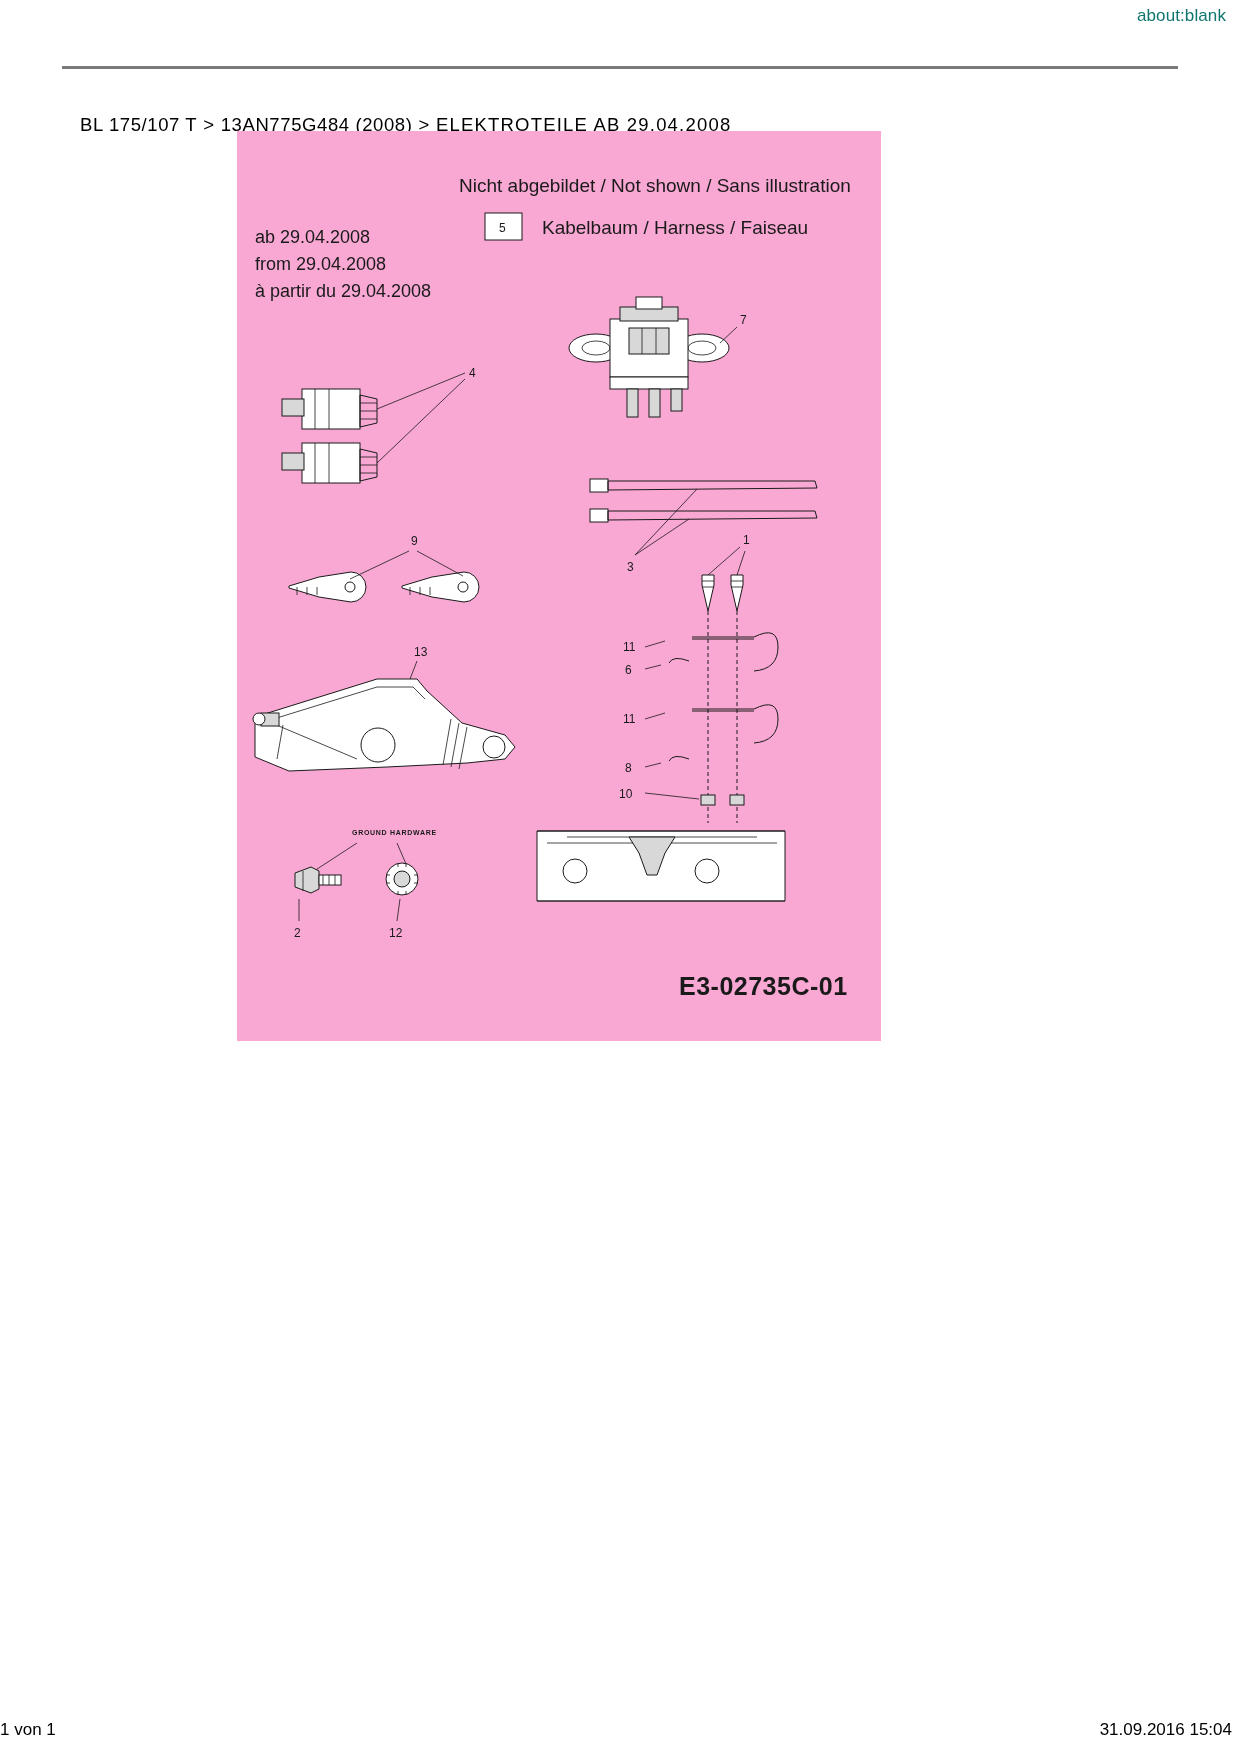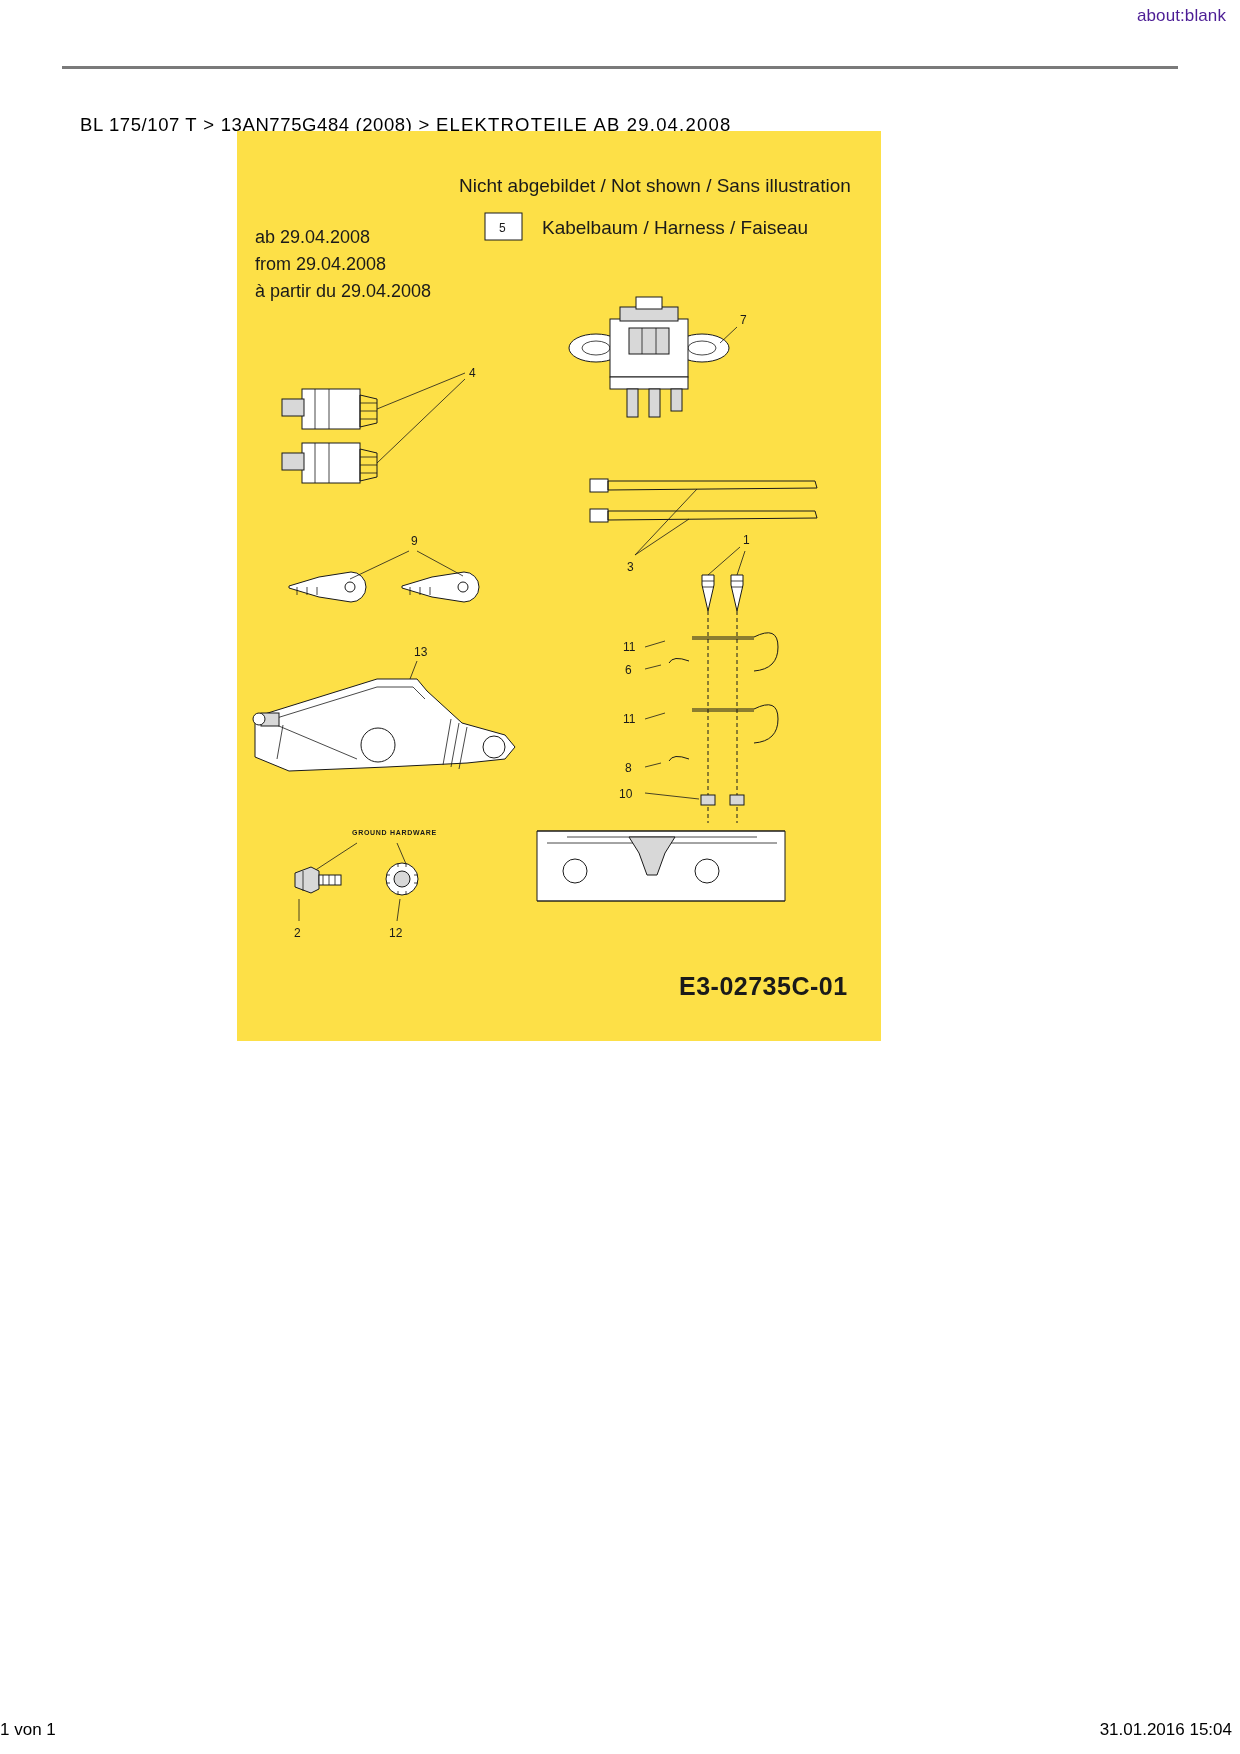--- a/index.html
+++ b/index.html
@@ -17,21 +17,21 @@
   }
   .page {
     position: absolute;
     inset: 0;
   }
   .browser-url {
     position: absolute;
     top: 6px;
     right: 14px;
     font-size: 17px;
-    color: #4c1d95;
+    color: #0f766e;
     letter-spacing: 0.1px;
   }
   .top-rule {
     position: absolute;
     left: 62px;
     right: 62px;
     top: 66px;
     height: 3px;
     background: #7a7a7a;
   }
@@ -50,21 +50,21 @@
   .breadcrumb .crumb-last {
     letter-spacing: 1.2px;
   }
   
   .diagram {
     position: absolute;
     left: 237px;
     top: 131px;
     width: 644px;
     height: 910px;
-    background: #fde047;
+    background: #f9a8d4;
   }
   .diagram svg {
     display: block;
     width: 100%;
     height: 100%;
   }
   .dg-text {
     font-family: "Liberation Sans", sans-serif;
     fill: #1a1a1a;
   }
@@ -284,15 +284,15 @@
       <path class="ln-thin" d="M62 768 L62 790 M163 768 L160 790"></path>
       <text class="dg-text dg-num" x="57" y="806">2</text>
       <text class="dg-text dg-num" x="152" y="806">12</text>
 
       <text class="dg-text dg-code" x="442" y="864">E3-02735C-01</text>
 
     </svg>
   </div>
 
   <div class="footer-left">1 von 1</div>
-  <div class="footer-right">31.01.2016 15:04</div>
+  <div class="footer-right">31.09.2016 15:04</div>
 
 </div>
 
 </body></html>

